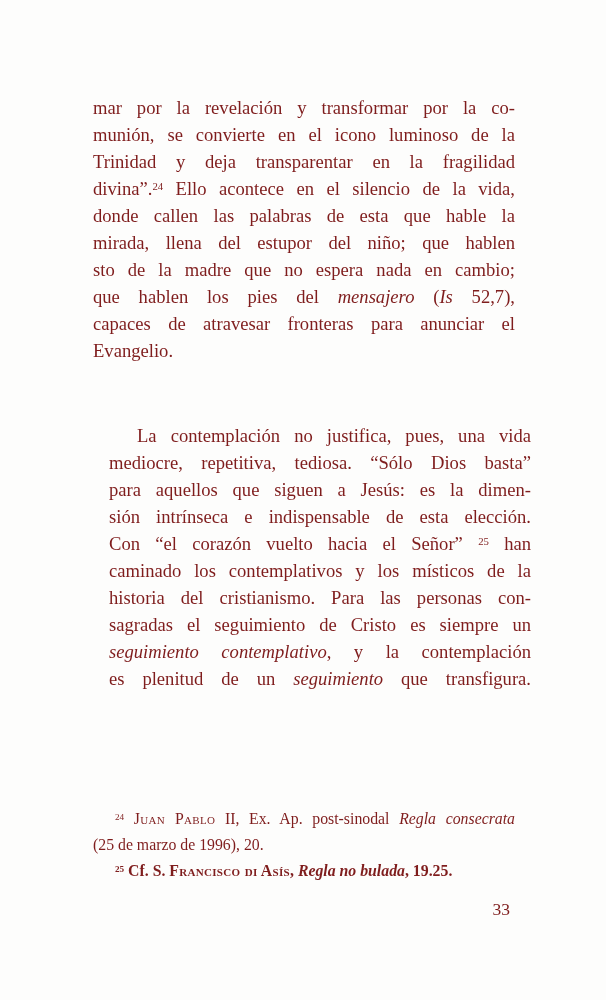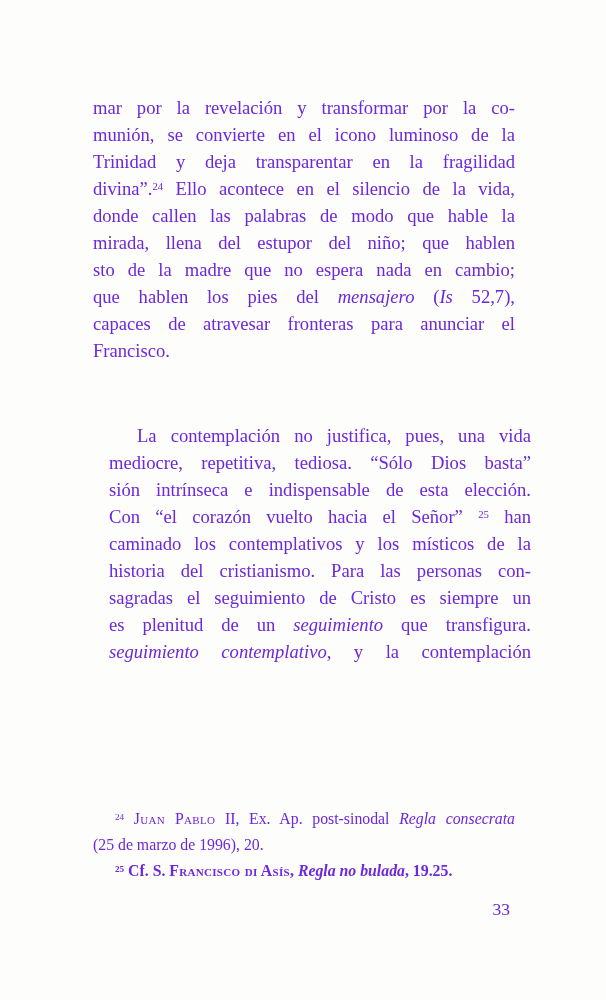--- a/index.html
+++ b/index.html
@@ -7,21 +7,21 @@
     padding: 0;
     background: #e8e8e8;
   }
   .page {
     position: relative;
     width: 606px;
     height: 1000px;
     background: #fdfdfc;
     overflow: hidden;
     font-family: "Liberation Serif", "DejaVu Serif", serif;
-    color: #6d28d9;
+    color: #7f1d1d;
   }
   .text-block {
     position: absolute;
     left: 93px;
     width: 422px;
   }
   .body-text {
     top: 94px;
     font-size: 18.6px;
     line-height: 27px;
@@ -76,38 +76,39 @@
 </head>
 <body>
 
 <div class="page">
 
   <div class="text-block body-text">
       <div class="line just">mar por la revelación y transformar por la co-</div>
       <div class="line just">munión, se convierte en el icono luminoso de la</div>
       <div class="line just">Trinidad y deja transparentar en la fragilidad</div>
       <div class="line just">divina”.<span class="sup">24</span> Ello acontece en el silencio de la vida,</div>
-      <div class="line just">donde callen las palabras de modo que hable la</div>
+      <div class="line just">donde callen las palabras de esta que hable la</div>
       <div class="line just">mirada, llena del estupor del niño; que hablen</div>
       <div class="line just">sto de la madre que no espera nada en cambio;</div>
       <div class="line just">que hablen los pies del <span class="it">mensajero</span> (<span class="it">Is</span> 52,7),</div>
       <div class="line just">capaces de atravesar fronteras para anunciar el</div>
-      <div class="line">Francisco.</div>
+      <div class="line">Evangelio.</div>
     </div>
 
   <div class="text-block body-text" id="para2" style="top: 422px; margin-left: 16px;">
       <div class="line just ind">La contemplación no justifica, pues, una vida</div>
       <div class="line just">mediocre, repetitiva, tediosa. “Sólo Dios basta”</div>
+      <div class="line just">para aquellos que siguen a Jesús: es la dimen-</div>
       <div class="line just">sión intrínseca e indispensable de esta elección.</div>
       <div class="line just">Con “el corazón vuelto hacia el Señor” <span class="sup">25</span> han</div>
       <div class="line just">caminado los contemplativos y los místicos de la</div>
       <div class="line just">historia del cristianismo. Para las personas con-</div>
       <div class="line just">sagradas el seguimiento de Cristo es siempre un</div>
+      <div class="line just"><span class="it">seguimiento contemplativo</span>, y la contemplación</div>
       <div class="line just">es plenitud de un <span class="it">seguimiento</span> que transfigura.</div>
-      <div class="line just"><span class="it">seguimiento contemplativo</span>, y la contemplación</div>
     </div>
 
   <div class="text-block footnotes">
       <div class="line just ind"><span class="sup">24</span> <span class="sc">Juan Pablo</span> II, Ex. Ap. post-sinodal <span class="it">Regla consecrata</span></div>
       <div class="line">(25 de marzo de 1996), 20.</div>
     </div>
 
   <div class="text-block footnotes" id="footnote2" style="top: 858px; font-weight: bold;">
       <div class="line ind"><span class="sup">25</span> Cf. S. <span class="sc">Francisco di Asís</span>, <span class="it">Regla no bulada</span>, 19.25.</div>
     </div>

